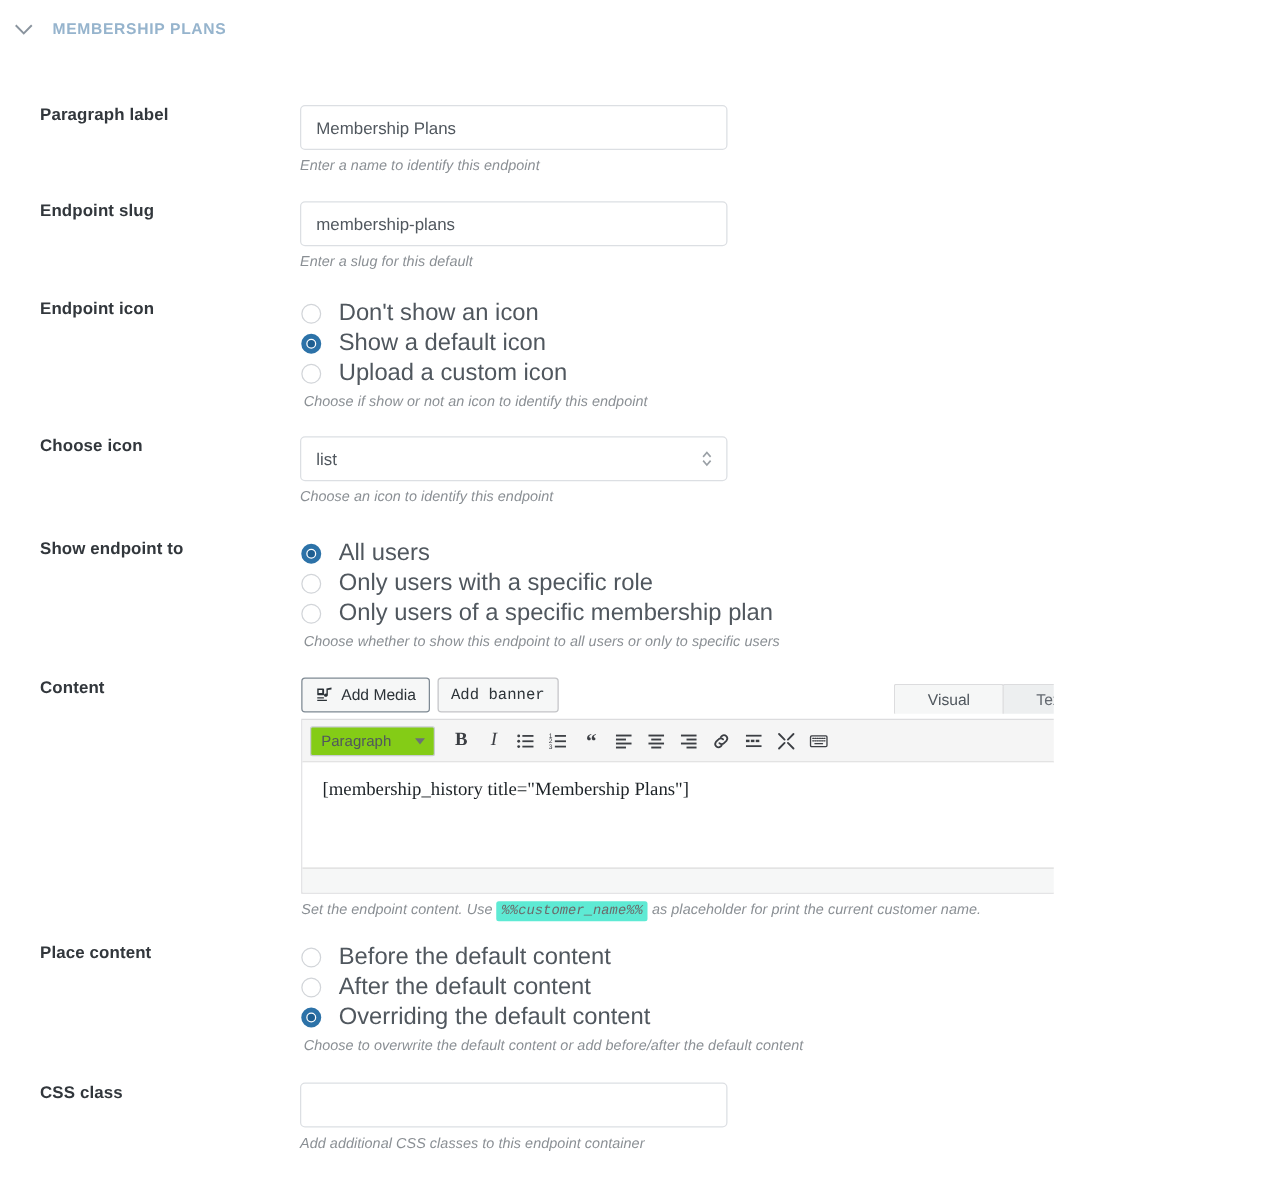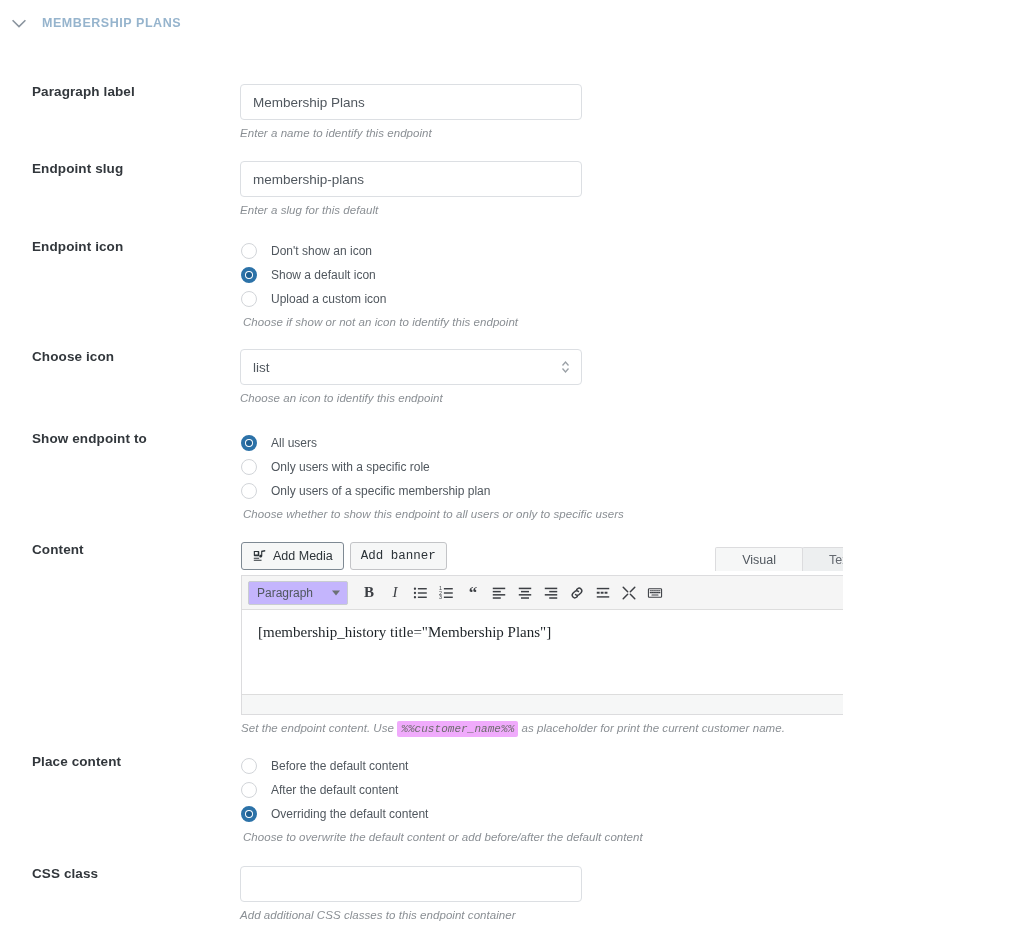--- a/index.html
+++ b/index.html
@@ -57,21 +57,21 @@
     width: 11px; height: 16px; color: #9aa0a6;
   }
 
   .help-text {
     font-size: 11.5px; font-style: italic; color: #8a8f94;
     margin-top: 7px; letter-spacing: 0.05px;
   }
   .help-text .code {
     font-family: "Liberation Mono", monospace;
     font-style: italic; font-size: 11px;
-    background: #f0abfc; color: #6b6b6b;
+    background: #5eead4; color: #6b6b6b;
     padding: 2px 4px; border-radius: 2px;
   }
 
   
   .radio-group { display: block; }
   .radio-line {
     display: flex; align-items: center; height: 24px;
     margin-bottom: 0px;
   }
   .radio-line + .radio-line { margin-top: 0px; }
@@ -82,21 +82,21 @@
   }
   .radio-dot.checked {
     border: 4px solid #2c72a8; background: #fff;
   }
   .radio-dot.checked::after {
     content: ""; position: absolute;
     left: 50%; top: 50%; transform: translate(-50%,-50%);
     width: 6px; height: 6px; border-radius: 50%;
     background: #1d5e91;
   }
-  .radio-label { font-size: 12px; color: #50575e; white-space: nowrap; }
+  .radio-label { font-size: 19px; color: #50575e; white-space: nowrap; }
   .radio-group .help-text { margin-top: 5px; margin-left: 2px; }
 
   
   .editor { position: relative; width: 638px; }
   .editor-topbar {
     position: relative; height: 33px;
     display: flex; align-items: flex-start;
   }
   .btn {
     height: 28px; display: inline-flex; align-items: center; gap: 6px;
@@ -120,21 +120,21 @@
   .tab.active { background: #f6f7f7; color: #50575e; border-color: #dcdcde; }
   .tab + .tab { margin-left: -1px; }
 
   .editor-frame { border: 1px solid #dcdcde; background: #fff; }
   .editor-toolbar {
     background: #f5f5f5; border-bottom: 1px solid #dddddd;
     height: 34px; display: flex; align-items: center; padding: 0 4px;
   }
   .fmt-select {
     position: relative; height: 24px; width: 100px;
-    border: 1px solid #c9cdd1; border-radius: 2px; background: #c4b5fd;
+    border: 1px solid #c9cdd1; border-radius: 2px; background: #84cc16;
     font-size: 12px; color: #50575e;
     display: flex; align-items: center; padding: 0 18px 0 8px;
     margin: 0 8px 0 2px;
   }
   .fmt-caret {
     position: absolute; right: 7px; top: 50%; transform: translateY(-50%);
     width: 0; height: 0;
     border-left: 4px solid transparent; border-right: 4px solid transparent;
     border-top: 5px solid #6c7176;
   }

